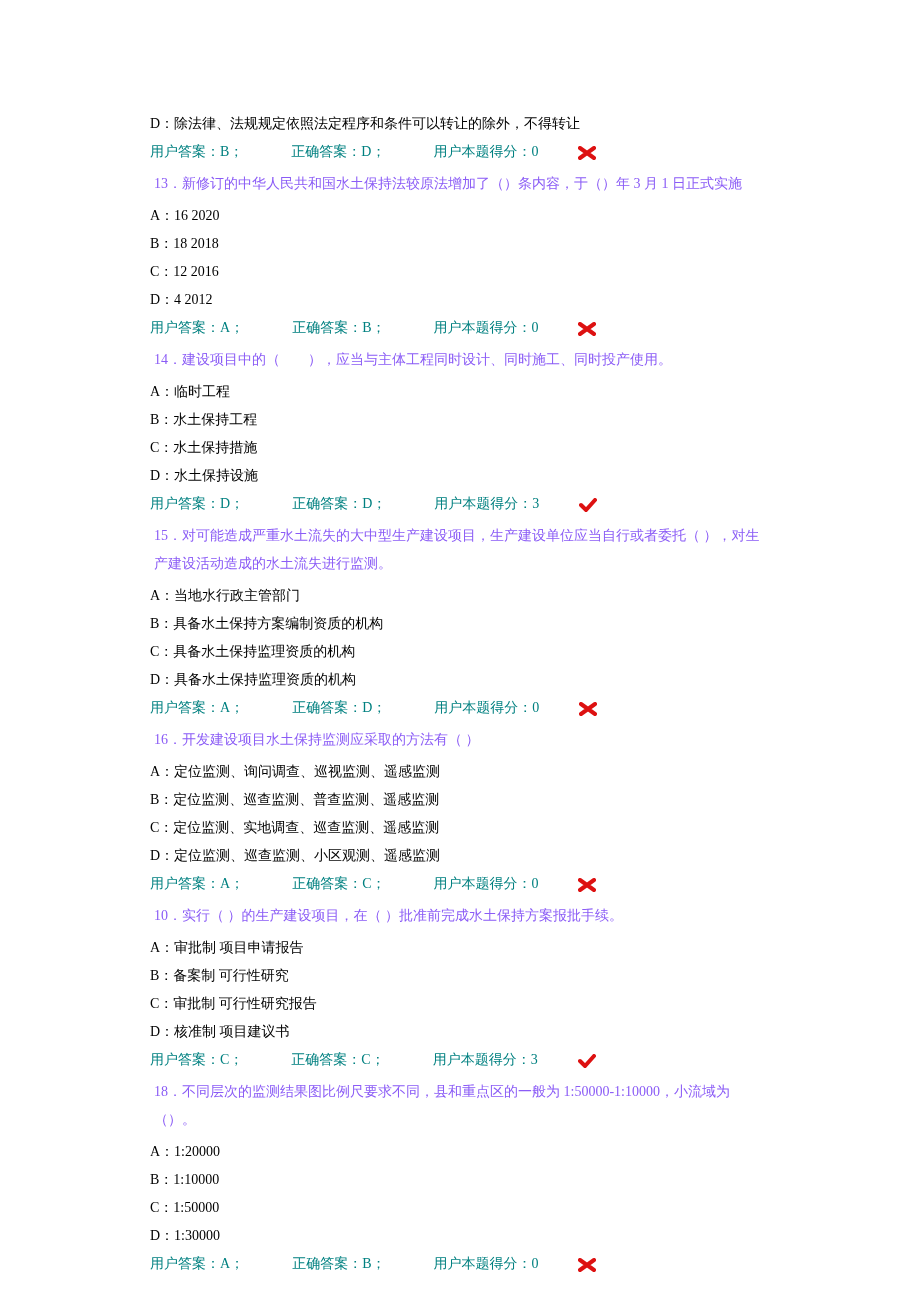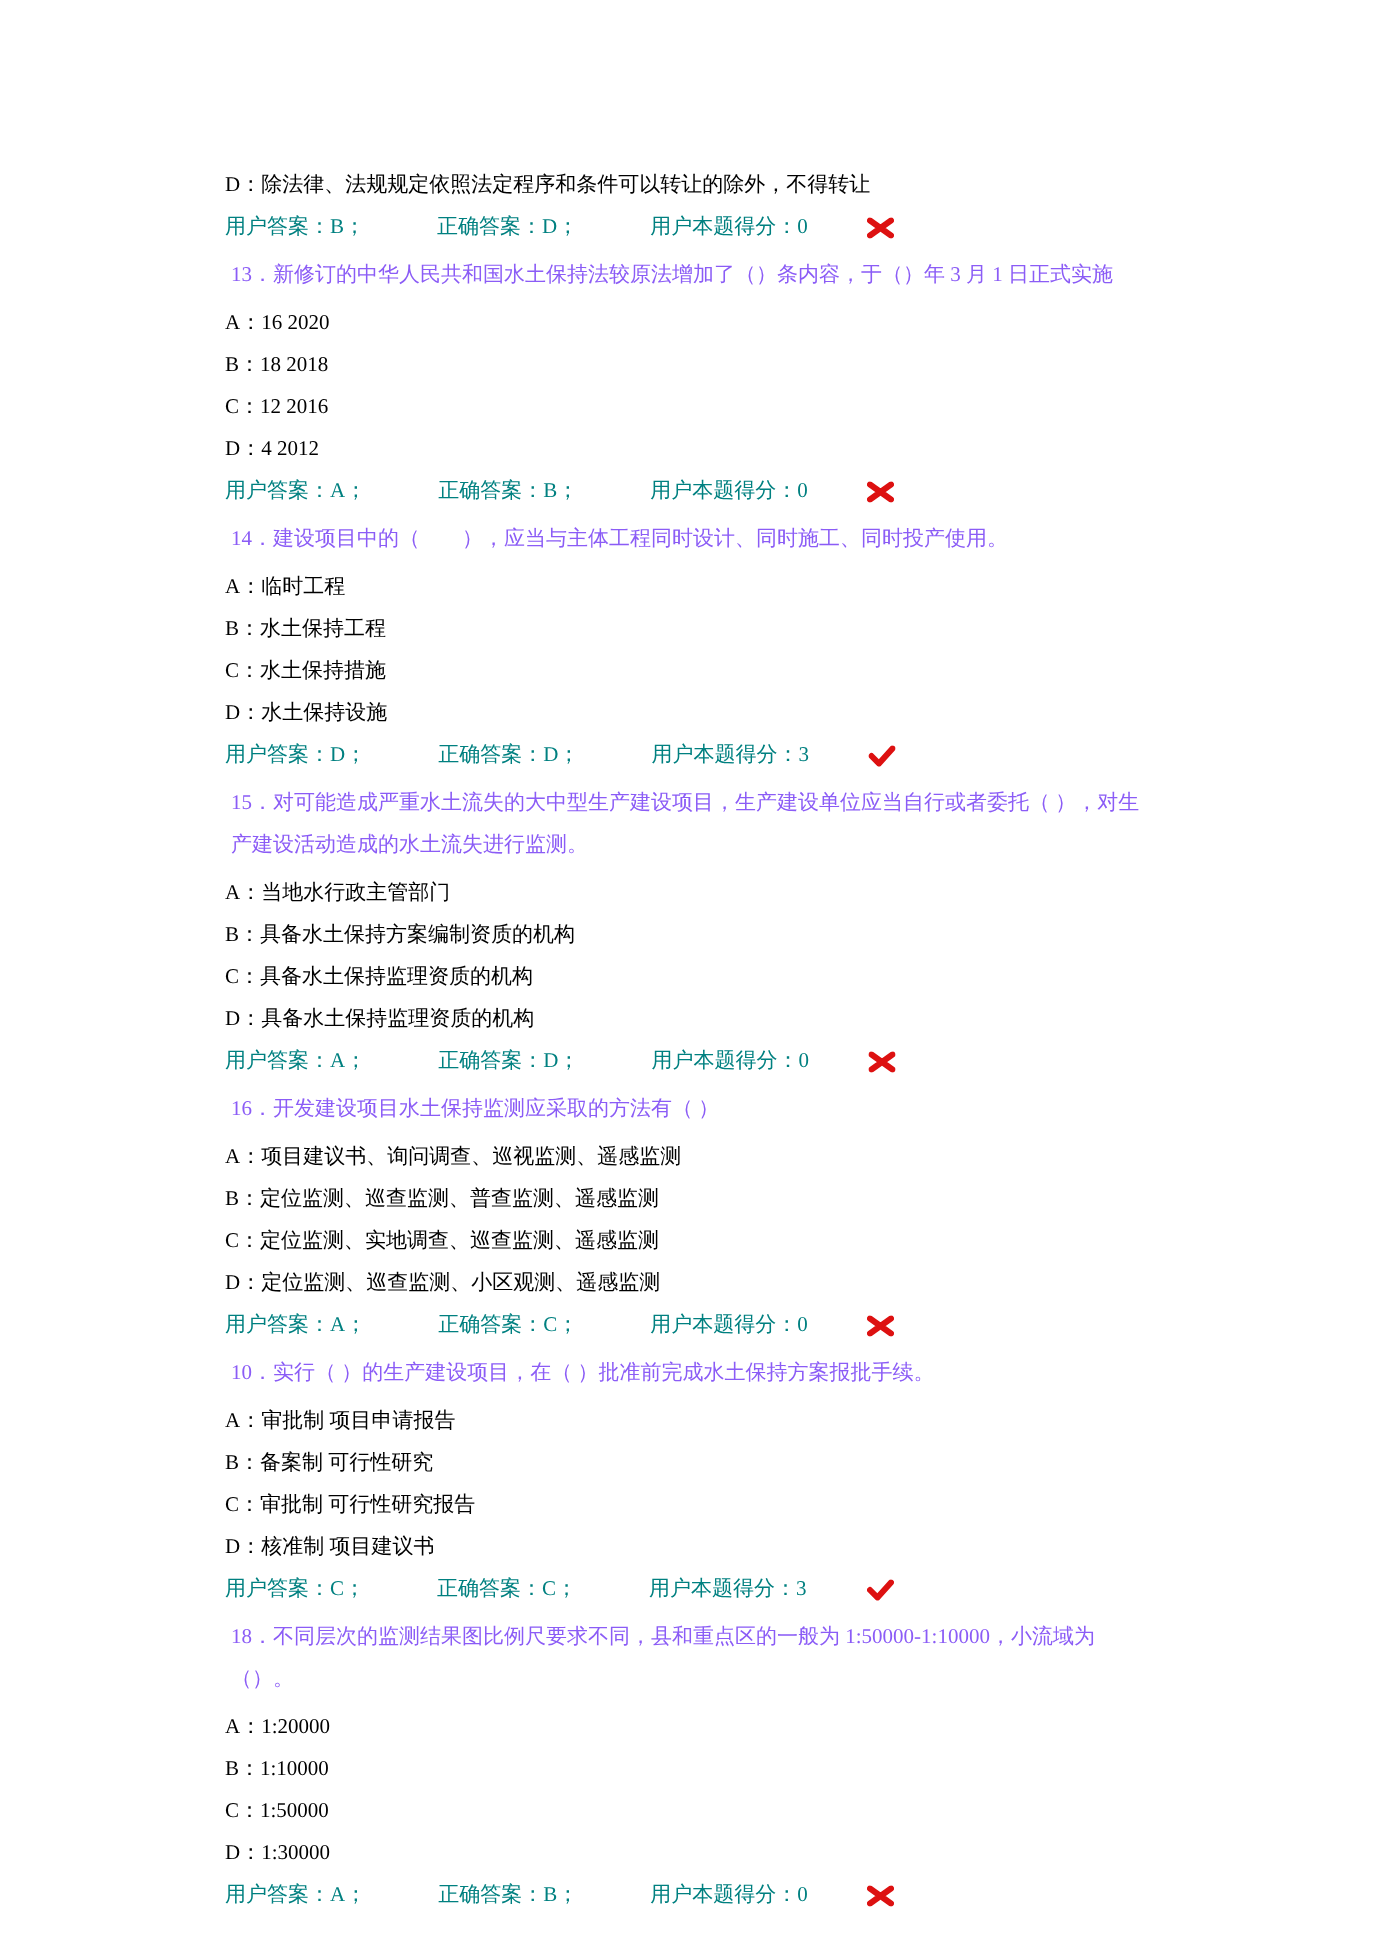--- a/index.html
+++ b/index.html
@@ -77,21 +77,21 @@
     <span class="spacer"></span>
   <span>正确答案：D；</span>
     <span class="spacer"></span>
   <span>用户本题得分：0</span>
   <span class="mark"><svg width="18" height="14" viewBox="0 0 18 14">
         <path d="M2 2 L16 12 M16 2 L2 12" stroke="#d11" stroke-width="4" stroke-linecap="round" fill="none"></path>
       </svg></span>
 </p>
 
 <p class="question">16．开发建设项目水土保持监测应采取的方法有（ ）</p>
-<p class="option">A：项目建议书、询问调查、巡视监测、遥感监测</p>
+<p class="option">A：定位监测、询问调查、巡视监测、遥感监测</p>
 <p class="option">B：定位监测、巡查监测、普查监测、遥感监测</p>
 <p class="option">C：定位监测、实地调查、巡查监测、遥感监测</p>
 <p class="option">D：定位监测、巡查监测、小区观测、遥感监测</p>
 <p class="result-line">
   <span>用户答案：A；</span>
     <span class="spacer"></span>
   <span>正确答案：C；</span>
     <span class="spacer"></span>
   <span>用户本题得分：0</span>
   <span class="mark"><svg width="18" height="14" viewBox="0 0 18 14">

